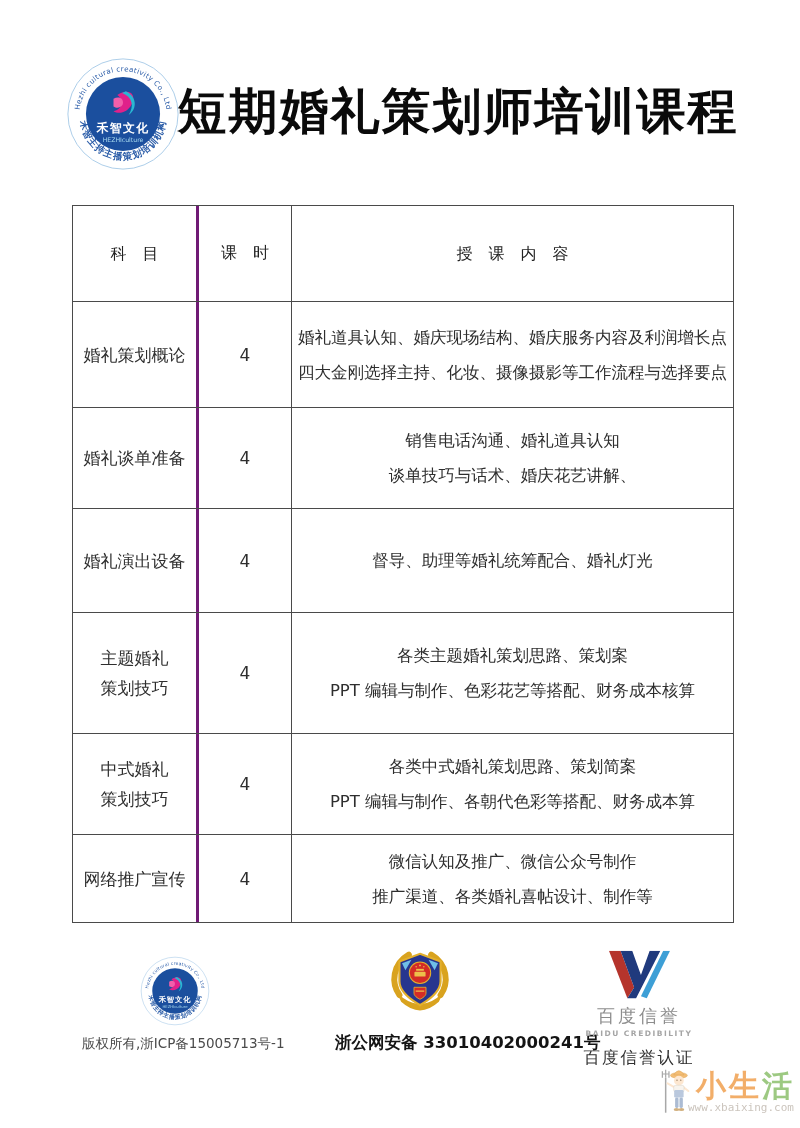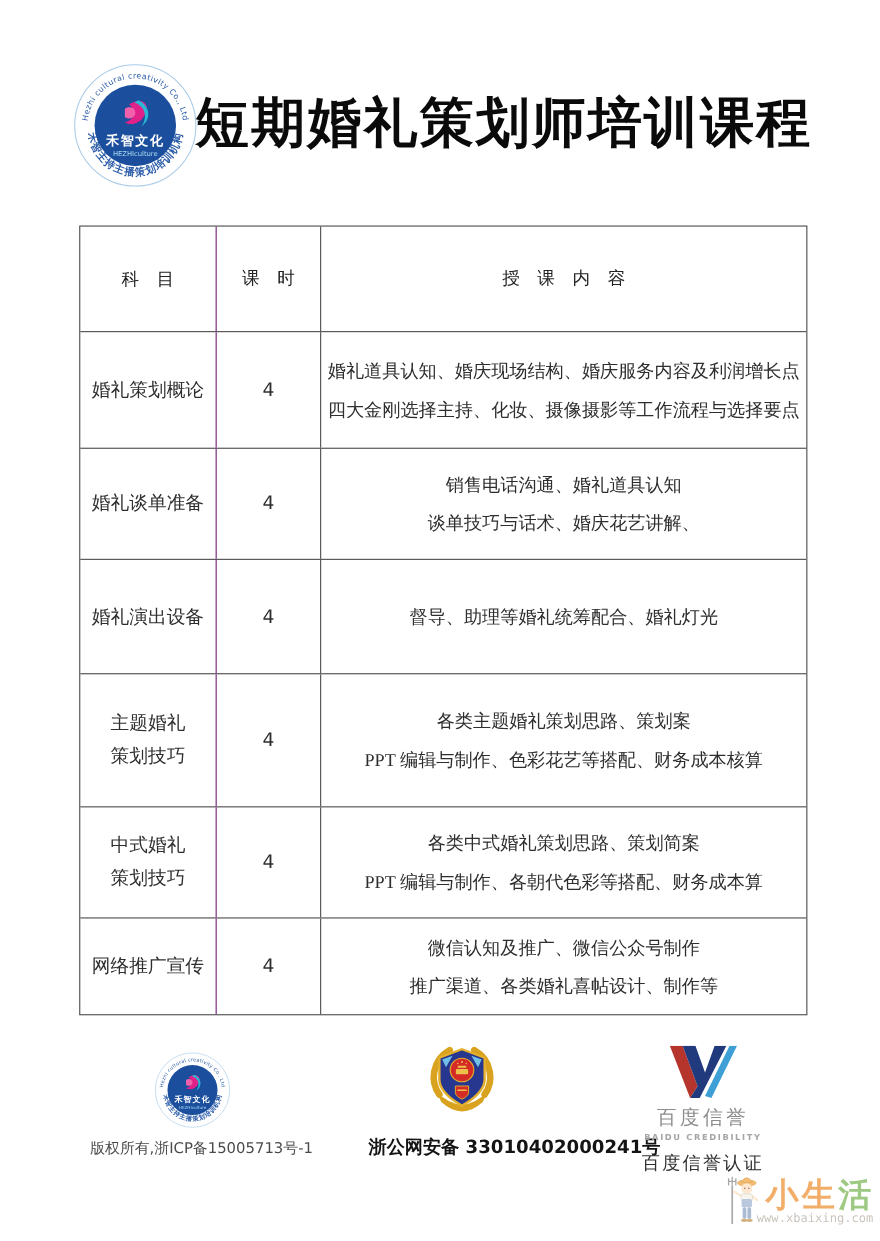--- a/index.html
+++ b/index.html
@@ -13,24 +13,24 @@
               font-family:"DejaVu Serif","Liberation Serif",serif;
               font-weight:700;font-size:49px;letter-spacing:2px;color:#0a0a0a;white-space:nowrap;}
 
   
   .ctable{position:absolute;left:72px;top:205px;width:660px;border:1px solid #4a4a4a;}
   .trow{display:flex;border-top:1px solid #4a4a4a;}
   .trow:first-child{border-top:none;}
   .cell{box-sizing:border-box;}
   .c-subj{width:123px;display:flex;flex-direction:column;justify-content:center;align-items:center;
           font-size:17px;line-height:30px;color:#2e2e2e;}
-  .c-hours{width:95px;border-left:1px solid #701a75;display:flex;align-items:center;justify-content:center;
+  .c-hours{width:95px;border-left:3px solid #701a75;display:flex;align-items:center;justify-content:center;
            font-size:17px;color:#2e2e2e;}
   .c-content{flex:1;border-left:1px solid #4a4a4a;display:flex;flex-direction:column;justify-content:center;
-             text-align:center;font-size:16.5px;line-height:35px;color:#2e2e2e;padding:0 0;font-family:Liberation Serif, serif;}
+             text-align:center;font-size:16.5px;line-height:35px;color:#2e2e2e;padding:0 0;}
   .thead .c-subj,.thead .c-hours,.thead .c-content{font-size:16px;color:#222;}
 
   
   .footer-logo{position:absolute;left:140px;top:956px;width:70px;height:70px;}
   .copyright-text{position:absolute;left:82px;top:1035px;width:192px;text-align:right;
                   font-size:13.5px;color:#4a4a4a;white-space:nowrap;}
   .police-badge{position:absolute;left:385px;top:947px;width:70px;height:72px;}
   .police-number{position:absolute;left:335px;top:1032px;width:190px;text-align:center;
                  font-weight:700;font-size:16.5px;color:#141414;white-space:nowrap;}
   .baidu-block{position:absolute;left:574px;top:950px;width:130px;text-align:center;}

